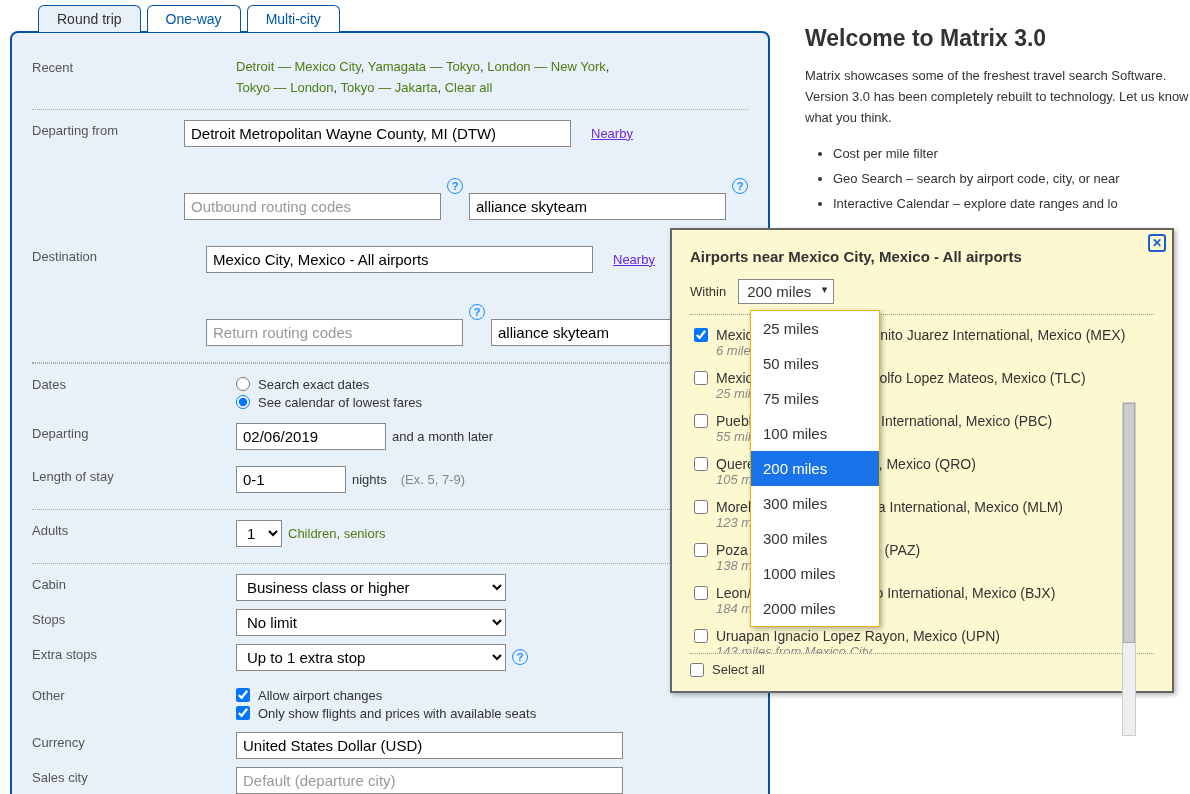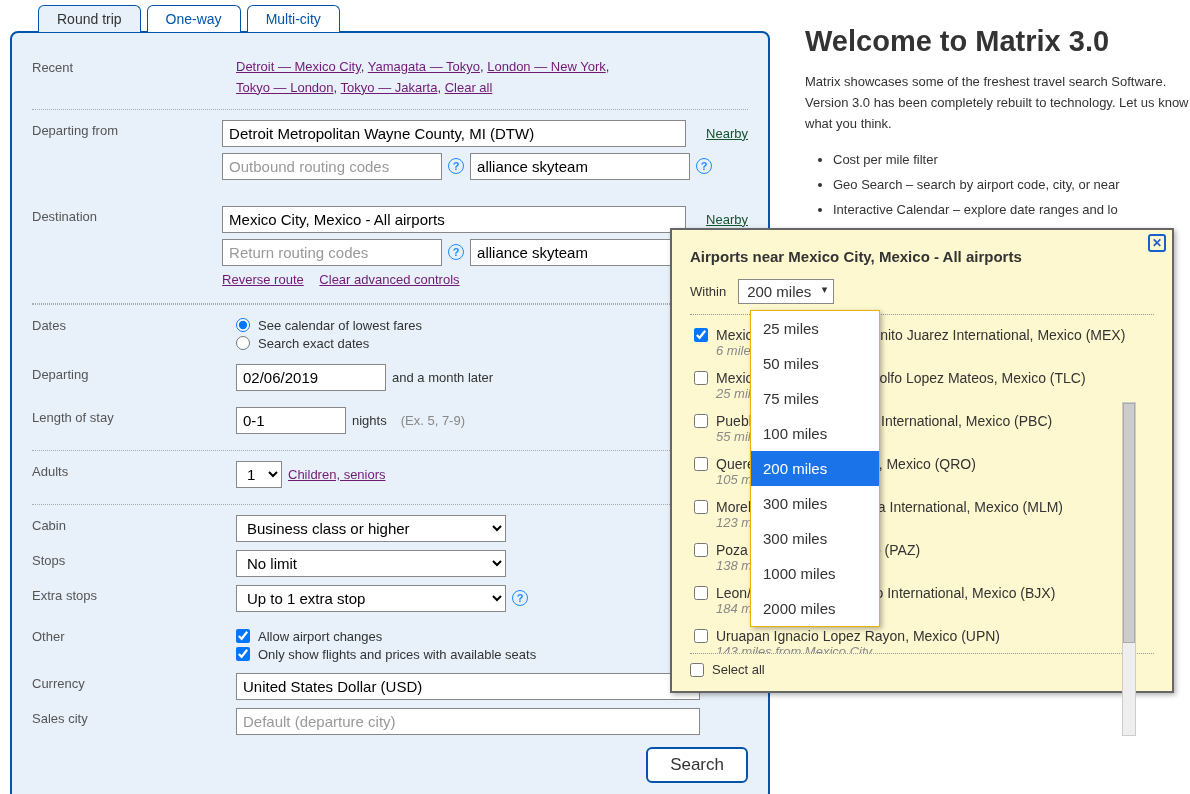--- a/index.html
+++ b/index.html
@@ -8,40 +8,40 @@
 .left-col { width: 760px; }
 .right-col { width: 420px; padding: 20px 0 0 35px; }
 .tabs { display: flex; gap: 6px; margin-left: 28px; align-items: center; }
 .tab { border: 1px solid #0055aa; border-bottom: none; border-radius: 6px 6px 0 0; padding: 5px 18px; color: #0055aa; background: #fff; cursor: pointer; font-size: 14px; }
 .tab.active { background: #e8f0fa; color: #333; font-weight: normal; border-color: #0055aa; }
 .panel { border: 2px solid #0055aa; border-radius: 8px; background: #e8f0fa; padding: 14px 20px 16px 20px; margin-top: -1px; }
 .row { display: flex; align-items: flex-start; padding: 10px 0; gap: 44px; }
 .row.sep { border-bottom: 1px dotted #aaa; }
 .label { width: 160px; color: #555; padding-top: 3px; }
 .content { flex: 1; }
-.link { color: #701a75; text-decoration: underline; cursor: pointer; text-align: center; }
+.link { color: #4d7c0f; cursor: pointer; text-align: center; }
 .recent-links { color: #1a5dcc; line-height: 1.6; }
 .recent-links .sep-comma { color: #333; }
 input[type=text] { border: 1px solid #888; padding: 4px 6px; font-size: 15px; font-family: inherit; background: #fff; }
 input[type=text]::placeholder { color: #999; }
-.wide { width: 464px; }
-.med { width: 220px; }
+.wide { width: 387px; }
+.med { width: 257px; margin-top: 40px; }
 .small { width: 150px; }
 .tiny { width: 110px; }
 .field-row { display: flex; align-items: center; gap: 6px; margin-bottom: 6px; }
 .help-icon { display: inline-flex; width: 16px; height: 16px; border: 1.5px solid #1a8cff; border-radius: 50%; color: #1a8cff; font-size: 11px; font-weight: bold; align-items: center; justify-content: center; cursor: pointer; }
-.nearby { margin-left: 14px; color: #14532d; text-decoration: underline; cursor: pointer; }
+.nearby { margin-left: 14px; color: #6d28d9; text-decoration: underline; cursor: pointer; }
 .radio-row { display: flex; align-items: center; gap: 8px; margin: 3px 0; }
 input[type=radio], input[type=checkbox] { width: 14px; height: 14px; }
 select { border: 1px solid #888; padding: 3px 6px; font-size: 15px; font-family: inherit; background: #fff; }
 .sel-wide { width: 270px; }
 .sel-small { width: 46px; }
 .hint { color: #888; margin-left: 8px; }
 .search-btn { float: right; border: 2px solid #0055aa; border-radius: 6px; background: #fff; padding: 6px 22px; font-size: 17px; color: #333; cursor: pointer; margin-top: 8px; }
-.right-col h1 { font-size: 29px; font-weight: bold; margin-bottom: 14px; }
+.right-col h1 { font-size: 23px; font-weight: bold; margin-bottom: 14px; }
 .right-col p { line-height: 1.6; margin-bottom: 14px; color: #333; }
 .right-col ul { margin-left: 28px; line-height: 1.9; }
 .popup { position: absolute; left: 670px; top: 228px; width: 504px; background: #fef8d0; border: 2px solid #666; box-shadow: 2px 2px 5px rgba(0,0,0,.3); padding: 18px 18px 14px 18px; }
 .popup-close { position: absolute; top: 4px; right: 6px; width: 18px; height: 18px; border: 2px solid #1a5dcc; border-radius: 3px; color: #1a5dcc; font-size: 12px; font-weight: bold; display: flex; align-items: center; justify-content: center; cursor: pointer; }
 .popup h2 { font-size: 15px; font-weight: bold; margin-bottom: 14px; }
 .popup .within-row { display: flex; align-items: center; gap: 12px; margin-bottom: 10px; }
 .popup .within-sel { border: 1px solid #888; padding: 3px 22px 3px 8px; font-size: 15px; background: #fff; position: relative; cursor: pointer; }
 .popup .within-sel::after { content: "▾"; position: absolute; right: 6px; top: 3px; font-size: 11px; }
 .airport-list { border-top: 1px dotted #999; border-bottom: 1px dotted #999; max-height: 340px; overflow-y: scroll; padding: 6px 0; }
 .airport-item { padding: 6px 0 6px 4px; }
@@ -100,39 +100,35 @@
         <div class="content">
           <div class="field-row">
             <input type="text" class="wide" value="Mexico City, Mexico - All airports" style="">
             <span class="nearby">Nearby</span>
           </div>
           <div class="field-row">
             <input type="text" class="med" placeholder="Return routing codes" style="">
             <span class="help-icon">?</span>
             <input type="text" class="med" value="alliance skyteam" style="">
           </div>
-          <div class="field-row">
-            <span class="link">Reverse route</span>&nbsp;
-            <span class="link">Clear advanced controls</span>
-          </div>
         </div>
       </div>
 
       <div class="row sep" style="padding:0;border-top:1px dotted #aaa;"></div>
 
       <div class="row">
         <div class="label">Dates</div>
         <div class="content">
           <div class="radio-row">
+              <input type="radio" name="dm" style="">
+              <span>Search exact dates</span>
+            </div>
+          <div class="radio-row">
               <input type="radio" name="dm" checked="" style="">
               <span>See calendar of lowest fares</span>
-            </div>
-          <div class="radio-row">
-              <input type="radio" name="dm" style="">
-              <span>Search exact dates</span>
             </div>
         </div>
       </div>
 
       <div class="row" style="padding-top:0">
         <div class="label">Departing</div>
         <div class="content field-row">
           <input type="text" class="small" value="02/06/2019" style="">
           <span>and a month later</span>
         </div>

